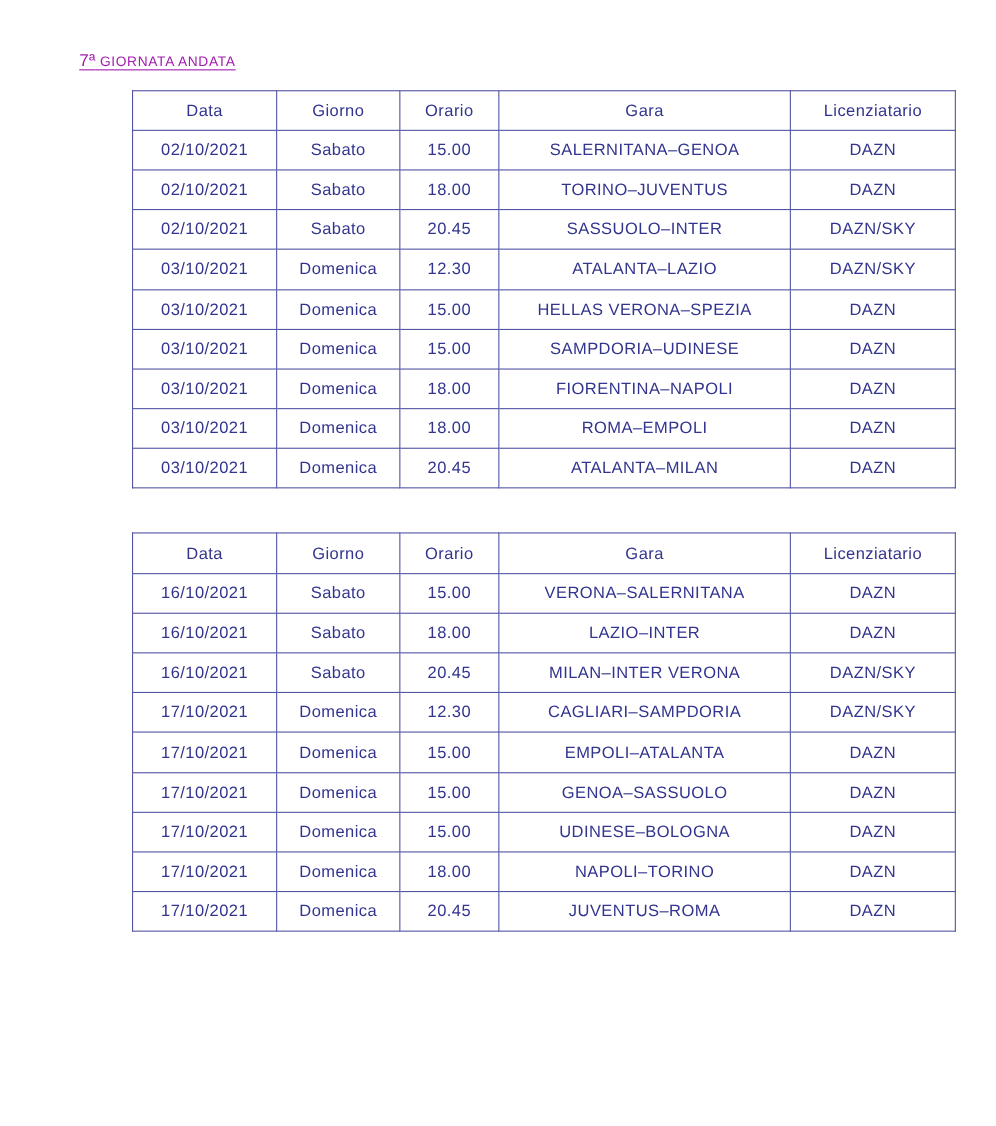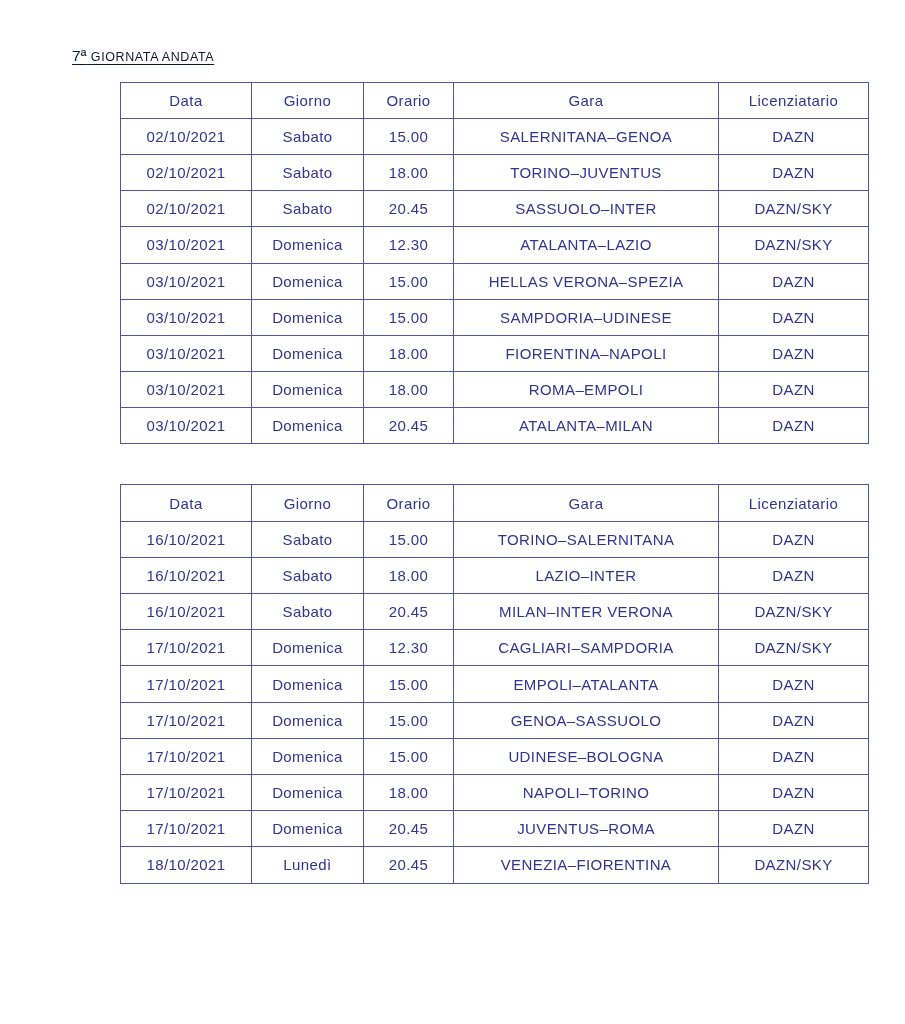--- a/index.html
+++ b/index.html
@@ -14,21 +14,21 @@
     height: 1024px;
     background: #ffffff;
     box-sizing: border-box;
     padding: 47px 0 0 72px;
     color: #32348e;
   }
   .section { margin: 0 0 40px 0; }
   .section-title {
     margin: 0 0 16px 0;
     font-weight: 500;
-    color: #0f172a;
+    color: #a21caf;
     text-decoration: underline;
     text-decoration-thickness: 1px;
     text-underline-offset: 3px;
     font-size: 12.5px;
     letter-spacing: 0.6px;
     line-height: 1.2;
   }
   .section-title .ordinal {
     font-size: 15.5px;
     letter-spacing: 0.2px;
@@ -166,21 +166,21 @@
           <th>Orario</th>
           <th>Gara</th>
           <th>Licenziatario</th>
         </tr>
       </thead>
       <tbody>
           <tr>
             <td>16/10/2021</td>
             <td>Sabato</td>
             <td>15.00</td>
-            <td>TORINO–SALERNITANA</td>
+            <td>VERONA–SALERNITANA</td>
             <td>DAZN</td>
           </tr>
           <tr>
             <td>16/10/2021</td>
             <td>Sabato</td>
             <td>18.00</td>
             <td>LAZIO–INTER</td>
             <td>DAZN</td>
           </tr>
           <tr>
@@ -224,25 +224,18 @@
             <td>18.00</td>
             <td>NAPOLI–TORINO</td>
             <td>DAZN</td>
           </tr>
           <tr>
             <td>17/10/2021</td>
             <td>Domenica</td>
             <td>20.45</td>
             <td>JUVENTUS–ROMA</td>
             <td>DAZN</td>
-          </tr>
-          <tr>
-            <td>18/10/2021</td>
-            <td>Lunedì</td>
-            <td>20.45</td>
-            <td>VENEZIA–FIORENTINA</td>
-            <td>DAZN/SKY</td>
           </tr>
         </tbody>
     </table>
   </section>
 
 </div>
 
 </body></html>

